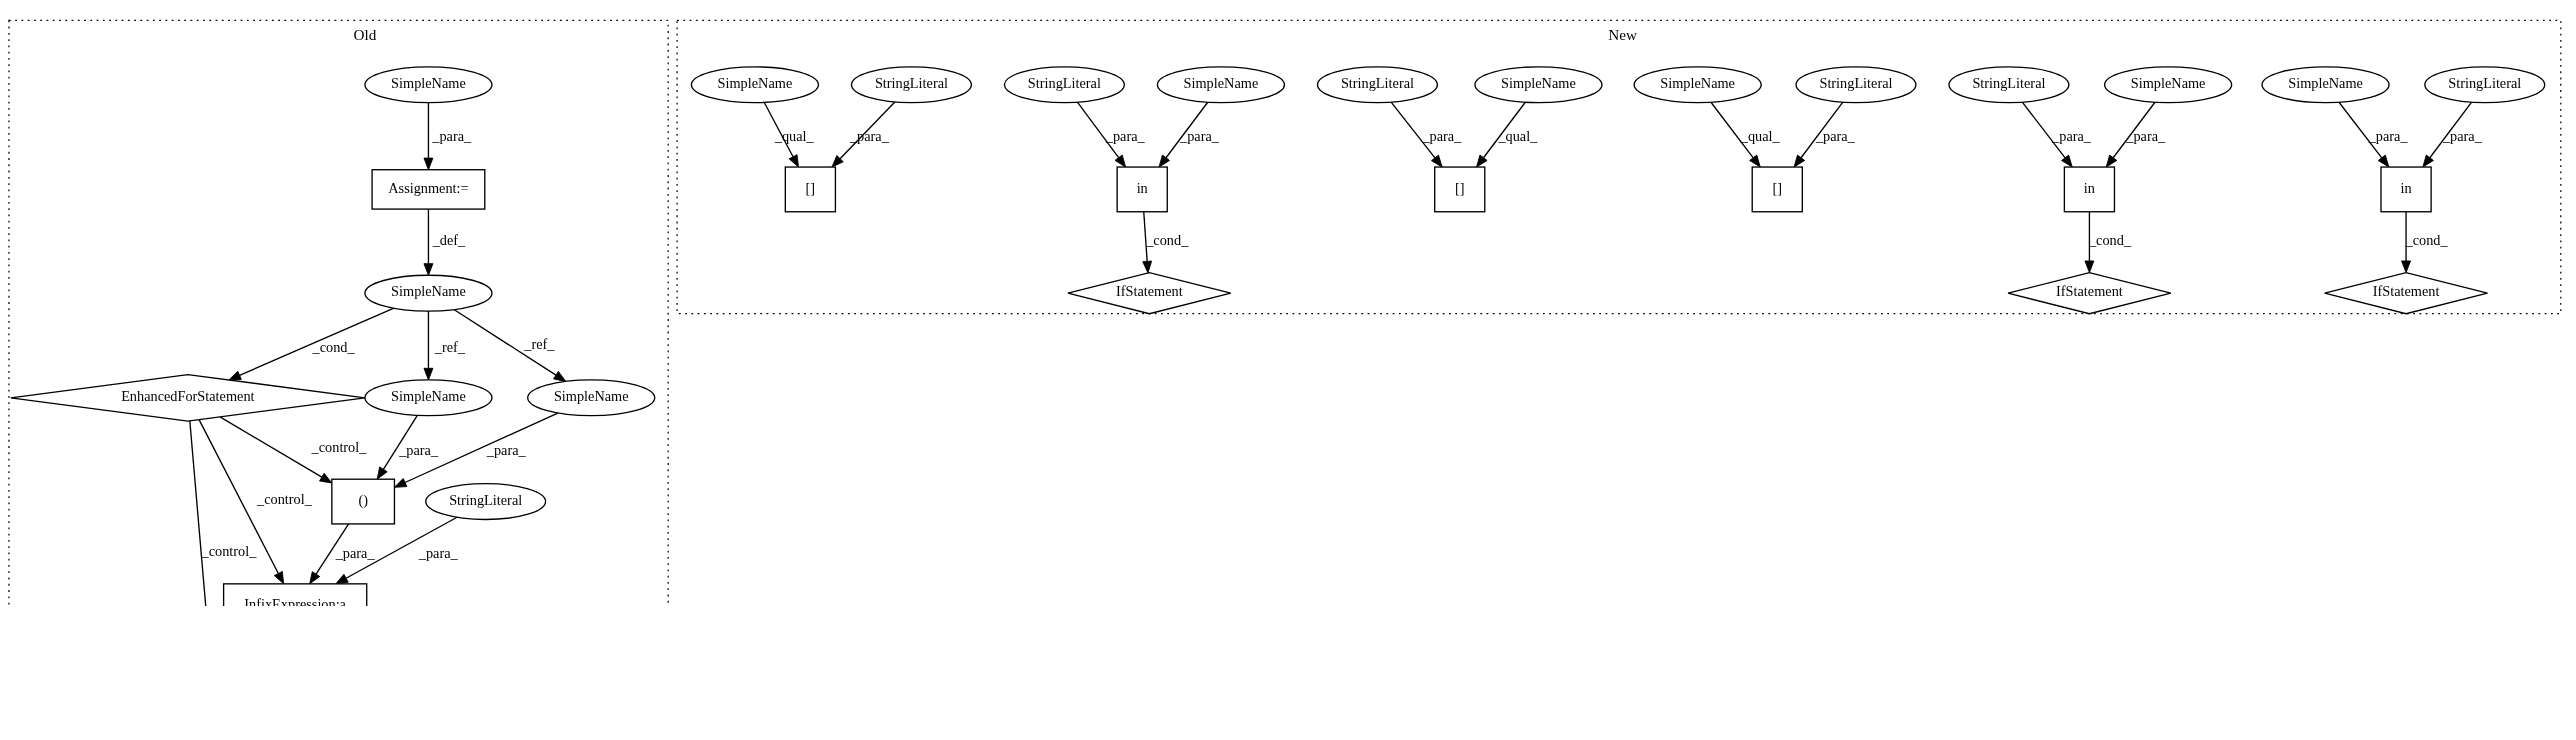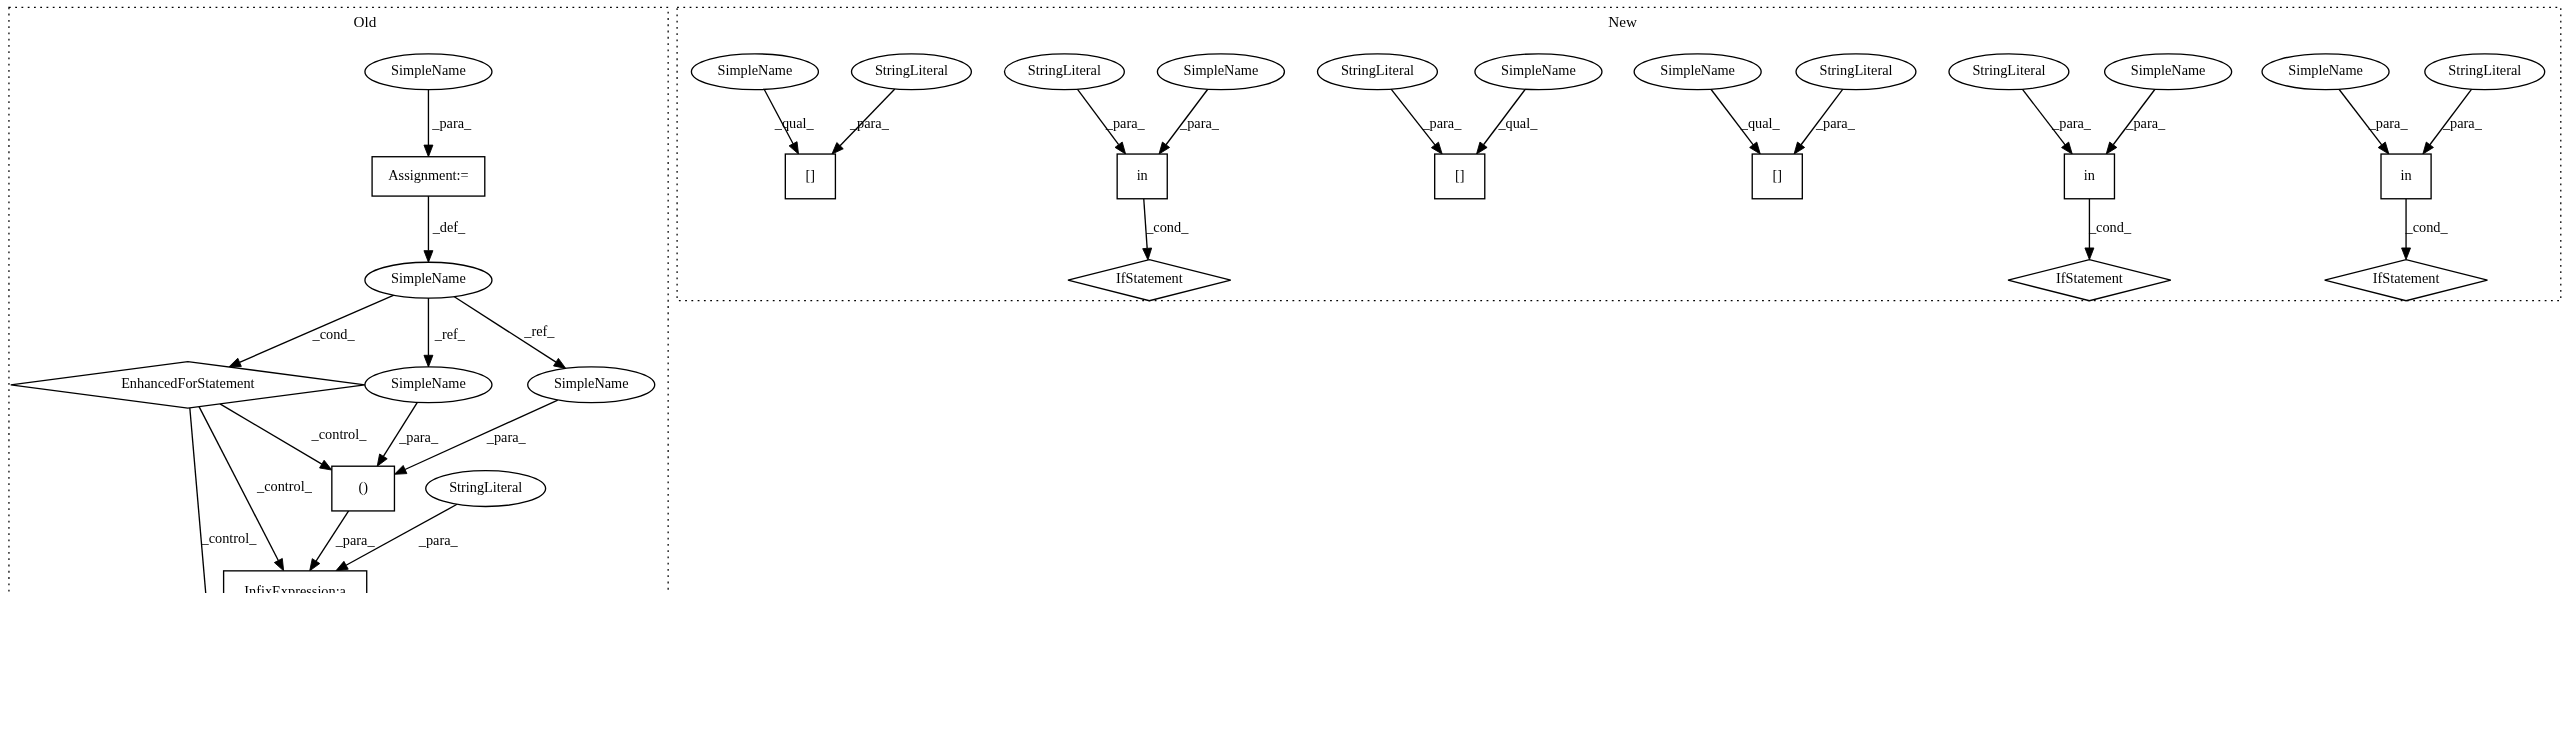--- a/index.html
+++ b/index.html
@@ -11,20 +11,21 @@
   body {
     font-family: "Liberation Serif", "DejaVu Serif", serif;
     color: #000000;
   }
   #canvas {
     position: relative;
     width: 2576px;
     height: 593px;
     background: #ffffff;
     overflow: hidden;
+    margin-top: 13px;
   }
   svg#graph {
     position: absolute;
     left: 0;
     top: 0;
     width: 2576px;
     height: 741px;
     display: block;
   }
   .cluster-box {

